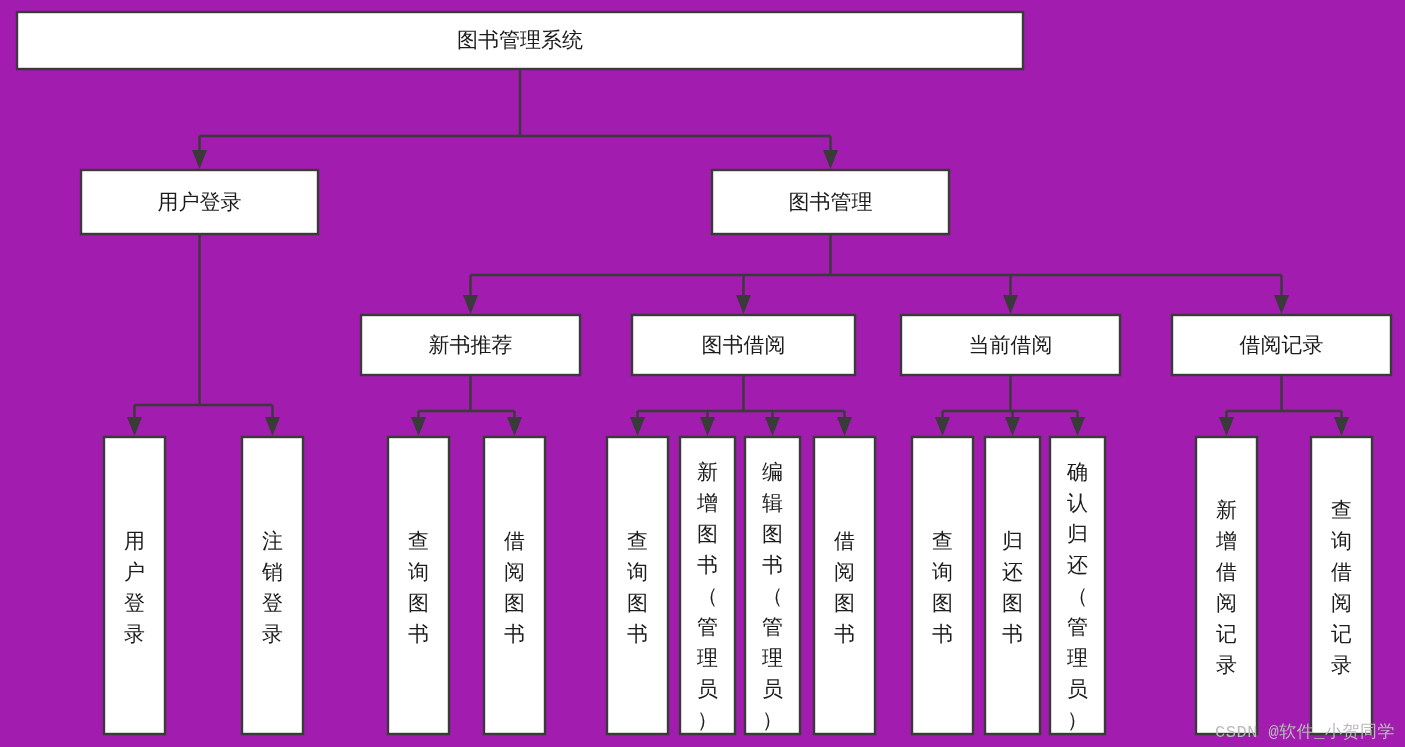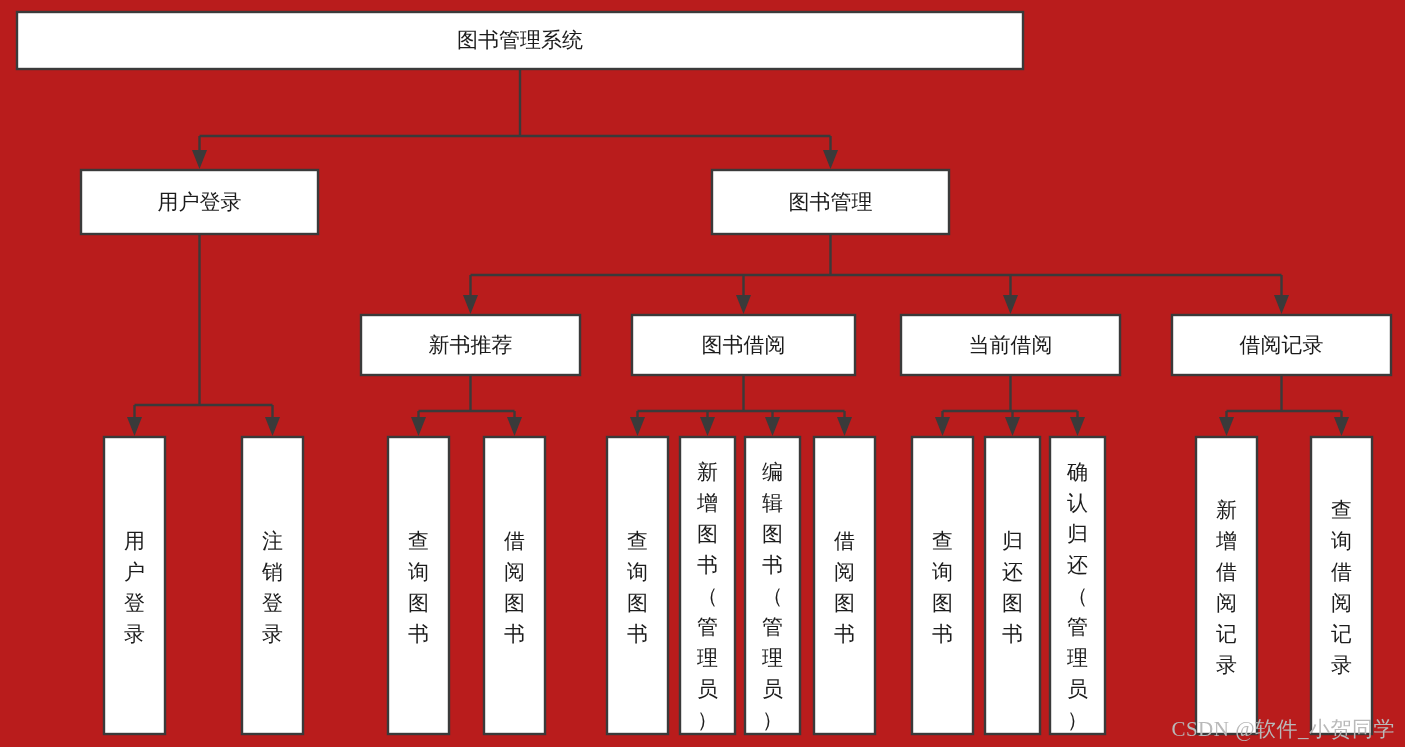--- a/index.html
+++ b/index.html
@@ -8,21 +8,21 @@
     padding: 0;
     background: #ffffff;
   }
   body {
     font-family: "Liberation Sans", "DejaVu Sans", sans-serif;
   }
   #diagram-root {
     position: relative;
     width: 1405px;
     height: 747px;
-    background: #b91c1c;
+    background: #a21caf;
     overflow: hidden;
   }
   svg#tree-svg {
     position: absolute;
     left: 0;
     top: 0;
     width: 1405px;
     height: 747px;
     display: block;
   }
@@ -51,22 +51,22 @@
   .node-label-vertical {
     font-family: "Liberation Sans", "DejaVu Sans", sans-serif;
     fill: #1c1c1c;
     font-size: 21px;
     text-anchor: middle;
   }
   .watermark-text {
     position: absolute;
     right: 10px;
     bottom: 4px;
-    font-family: Liberation Serif, serif;
-    font-size: 21px;
+    font-family: Liberation Mono, monospace;
+    font-size: 17px;
     color: #b9b9b9;
     white-space: nowrap;
     letter-spacing: 0.5px;
     user-select: none;
   }
 </style>
 </head>
 <body>
 
 <div id="diagram-root">

